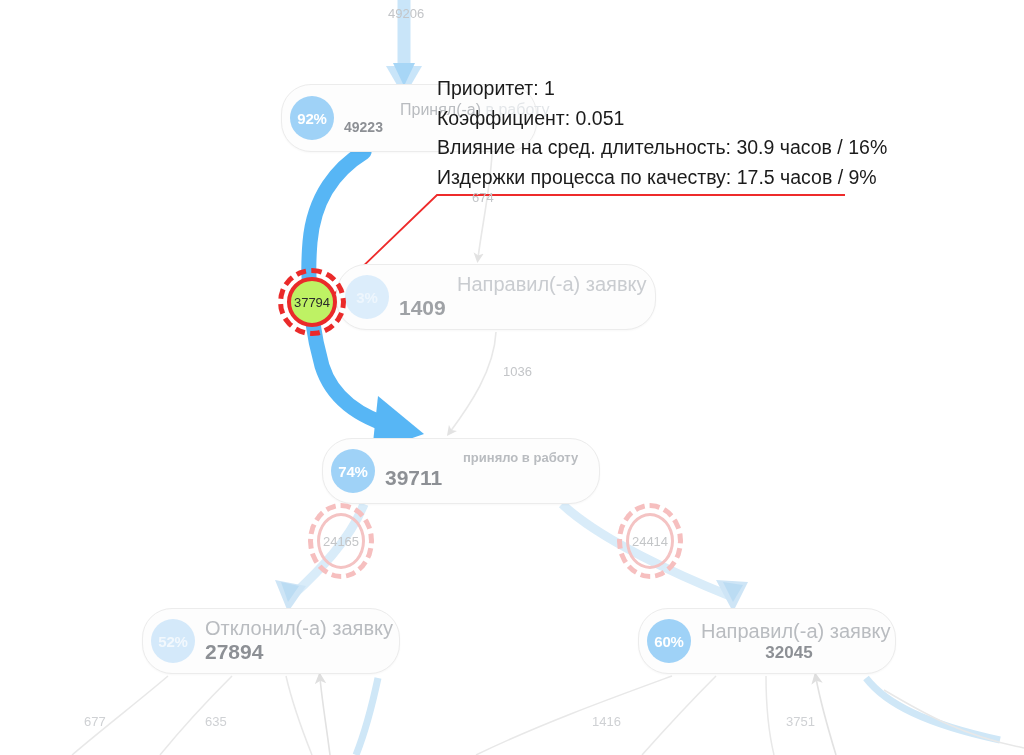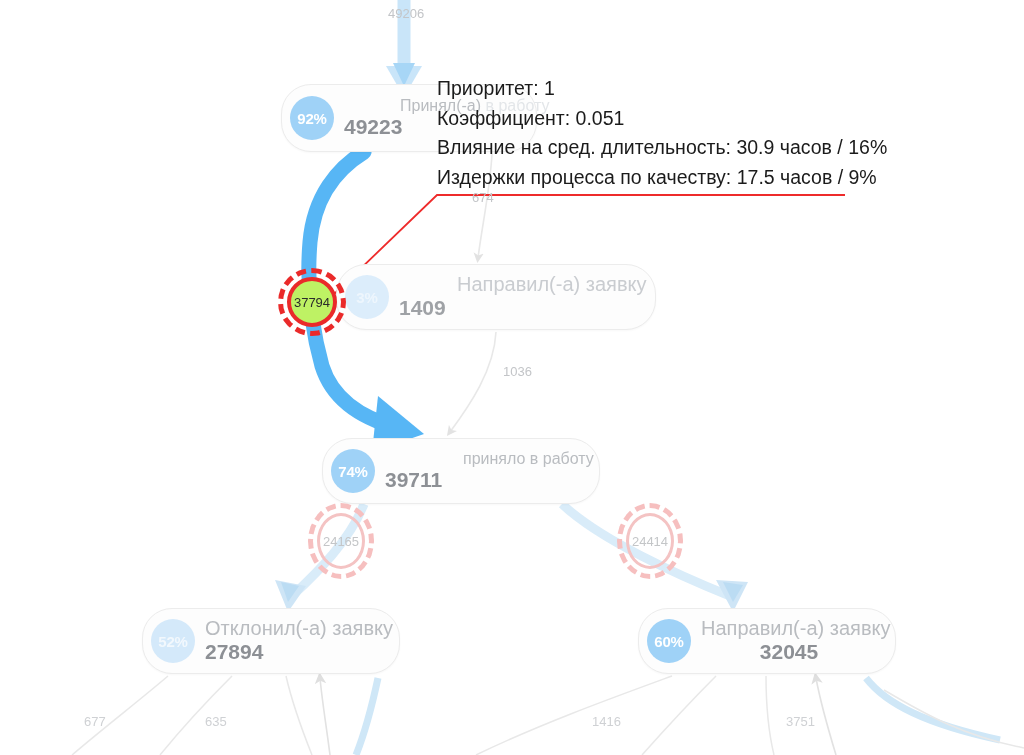--- a/index.html
+++ b/index.html
@@ -63,41 +63,41 @@
   .node-count {
     color: #8d9095;
     font-weight: bold;
     line-height: 1.15;
   }
 
   
   .n-accepted      { left: 281px; top: 84px;  width: 256px; height: 68px; }
   .n-accepted .node-badge   { width: 44px; height: 44px; font-size: 15px; background: #9fd2f7; }
   .n-accepted .node-label   { font-size: 16px; padding-left: 56px; text-align: right; }
-  .n-accepted .node-count   { font-size: 21px; }
+  .n-accepted .node-count   { font-size: 14px; }
 
   .n-sent-top      { left: 336px; top: 264px; width: 320px; height: 66px; }
   .n-sent-top .node-badge   { width: 44px; height: 44px; font-size: 15px; background: #dcedfb; color: #eef6fd; }
   .n-sent-top .node-label   { font-size: 20px; color: #c9ccd0; padding-left: 58px; }
   .n-sent-top .node-count   { font-size: 21px; color: #9fa2a6; }
 
   .n-taken         { left: 322px; top: 438px; width: 278px; height: 66px; }
   .n-taken .node-badge      { width: 44px; height: 44px; font-size: 15px; background: #9fd2f7; }
-  .n-taken .node-label      { font-size: 16px; padding-left: 78px; }
+  .n-taken .node-label      { font-size: 13px; padding-left: 78px; font-weight: bold; }
   .n-taken .node-count      { font-size: 21px; }
 
   .n-rejected      { left: 142px; top: 608px; width: 258px; height: 66px; }
   .n-rejected .node-badge   { width: 44px; height: 44px; font-size: 15px; background: #d4e9fa; color: #f2f8fd; }
   .n-rejected .node-label   { font-size: 20px; padding-left: 0px; }
   .n-rejected .node-count   { font-size: 21px; }
 
   .n-sent-bottom   { left: 638px; top: 608px; width: 258px; height: 66px; text-align: center; }
   .n-sent-bottom .node-badge{ width: 44px; height: 44px; font-size: 15px; background: #9fd2f7; }
   .n-sent-bottom .node-label{ font-size: 20px; padding-left: 0px; }
-  .n-sent-bottom .node-count{ font-size: 21px; }
+  .n-sent-bottom .node-count{ font-size: 17px; }
 
   
   .marker-hl {
     position: absolute;
     left: 278px;
     top: 268px;
     width: 68px;
     height: 68px;
   }
   .marker-hl .ring-dashed {

